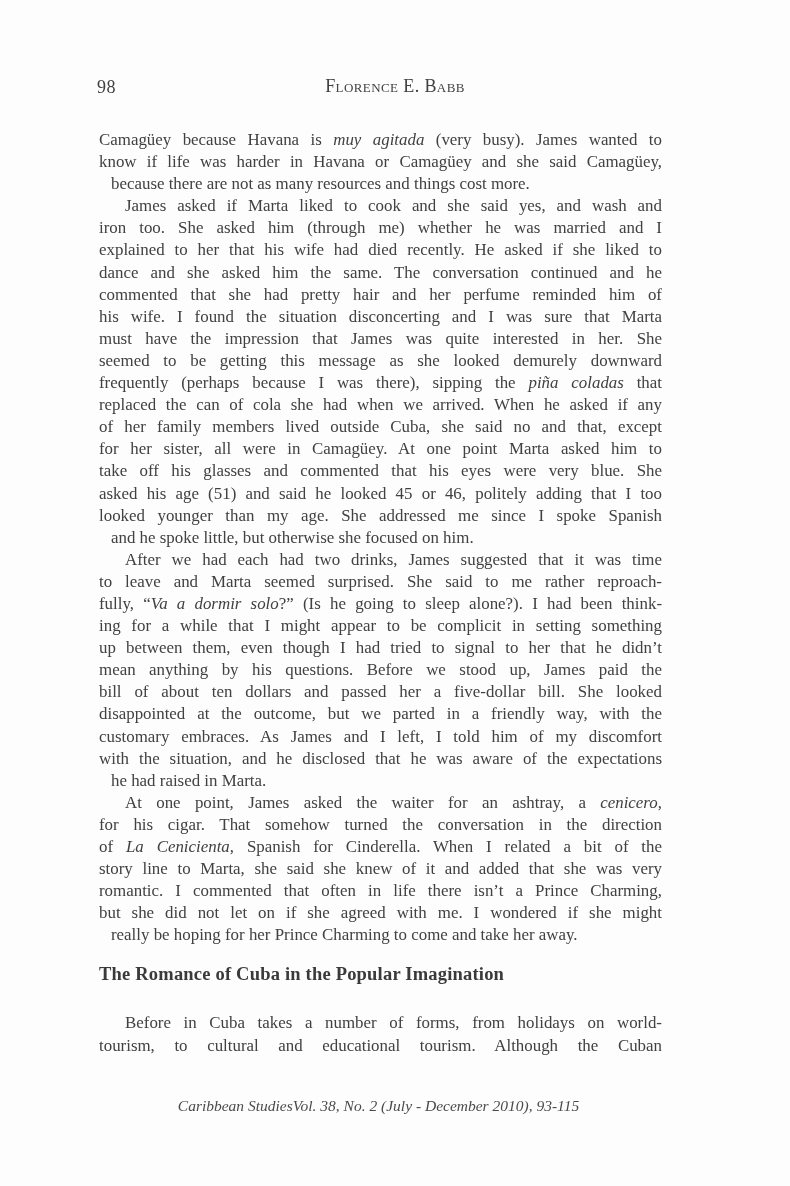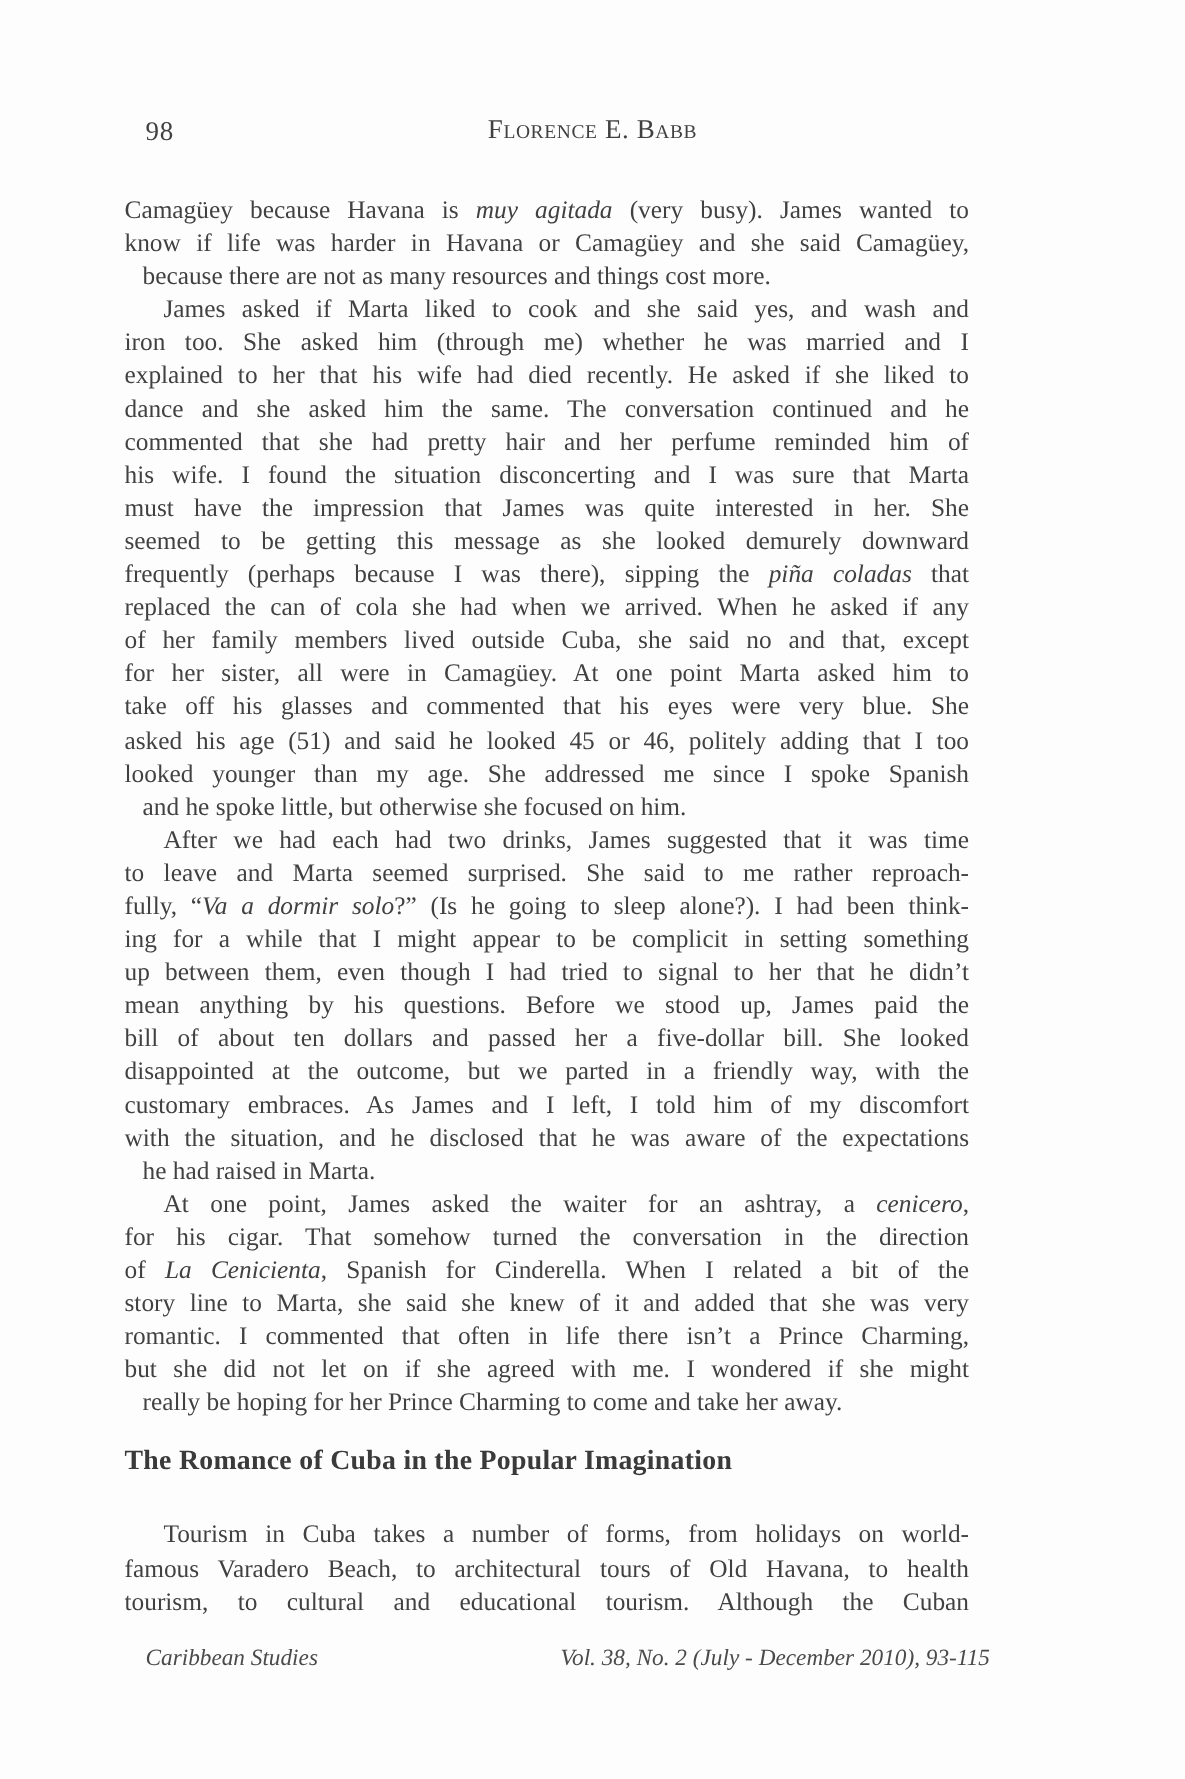--- a/index.html
+++ b/index.html
@@ -28,21 +28,21 @@
     text-align: right;
   }
   .running-head {
     font-variant: small-caps;
     font-size: 18px;
     letter-spacing: 0.4px;
   }
   .body-text {
     position: absolute;
     top: 129px;
-    left: 83px;
+    left: 99px;
     width: 563px;
     font-size: 16.9px;
     line-height: 22.1px;
   }
   .para { margin: 0; }
   .line {
     text-align: justify;
     text-align-last: justify;
     height: 22.1px;
     overflow: hidden;
@@ -59,21 +59,21 @@
     margin-top: 18px;
     margin-bottom: 28px;
     letter-spacing: 0.2px;
   }
   .page-footer {
     position: absolute;
     top: 1097px;
     left: 97px;
     width: 563px;
     display: flex;
-    justify-content: space-between;
+    justify-content: center;
     font-style: italic;
     font-size: 15.5px;
     color: #4a4a4a;
   }
 </style>
 </head>
 <body>
 
 <div class="page">
 
@@ -123,22 +123,21 @@
         <div class="line indent"><span>At one point, James asked the waiter for an ashtray, a </span><span class="it">cenicero</span><span>,</span></div>
         <div class="line"><span>for his cigar. That somehow turned the conversation in the direction</span></div>
         <div class="line"><span>of </span><span class="it">La Cenicienta</span><span>, Spanish for Cinderella. When I related a bit of the</span></div>
         <div class="line"><span>story line to Marta, she said she knew of it and added that she was very</span></div>
         <div class="line"><span>romantic. I commented that often in life there isn’t a Prince Charming,</span></div>
         <div class="line"><span>but she did not let on if she agreed with me. I wondered if she might</span></div>
         <div class="line last-left"><span>really be hoping for her Prince Charming to come and take her away.</span></div>
       </div>
       <div class="section-heading">The Romance of Cuba in the Popular Imagination</div>
       <div class="para">
-        <div class="line indent"><span>Tourism in Cuba takes a number of forms, from holidays on world-</span></div>
-        <div class="line"><span>famous Varadero Beach, to architectural tours of Old Havana, to health</span></div>
+        <div class="line indent"><span>Before in Cuba takes a number of forms, from holidays on world-</span></div>
         <div class="line"><span>tourism, to cultural and educational tourism. Although the Cuban</span></div>
       </div>
     </div>
 
   <div class="page-footer">
     <span>Caribbean Studies</span>
     <span>Vol. 38, No. 2 (July - December 2010), 93-115</span>
   </div>
 
 </div>

